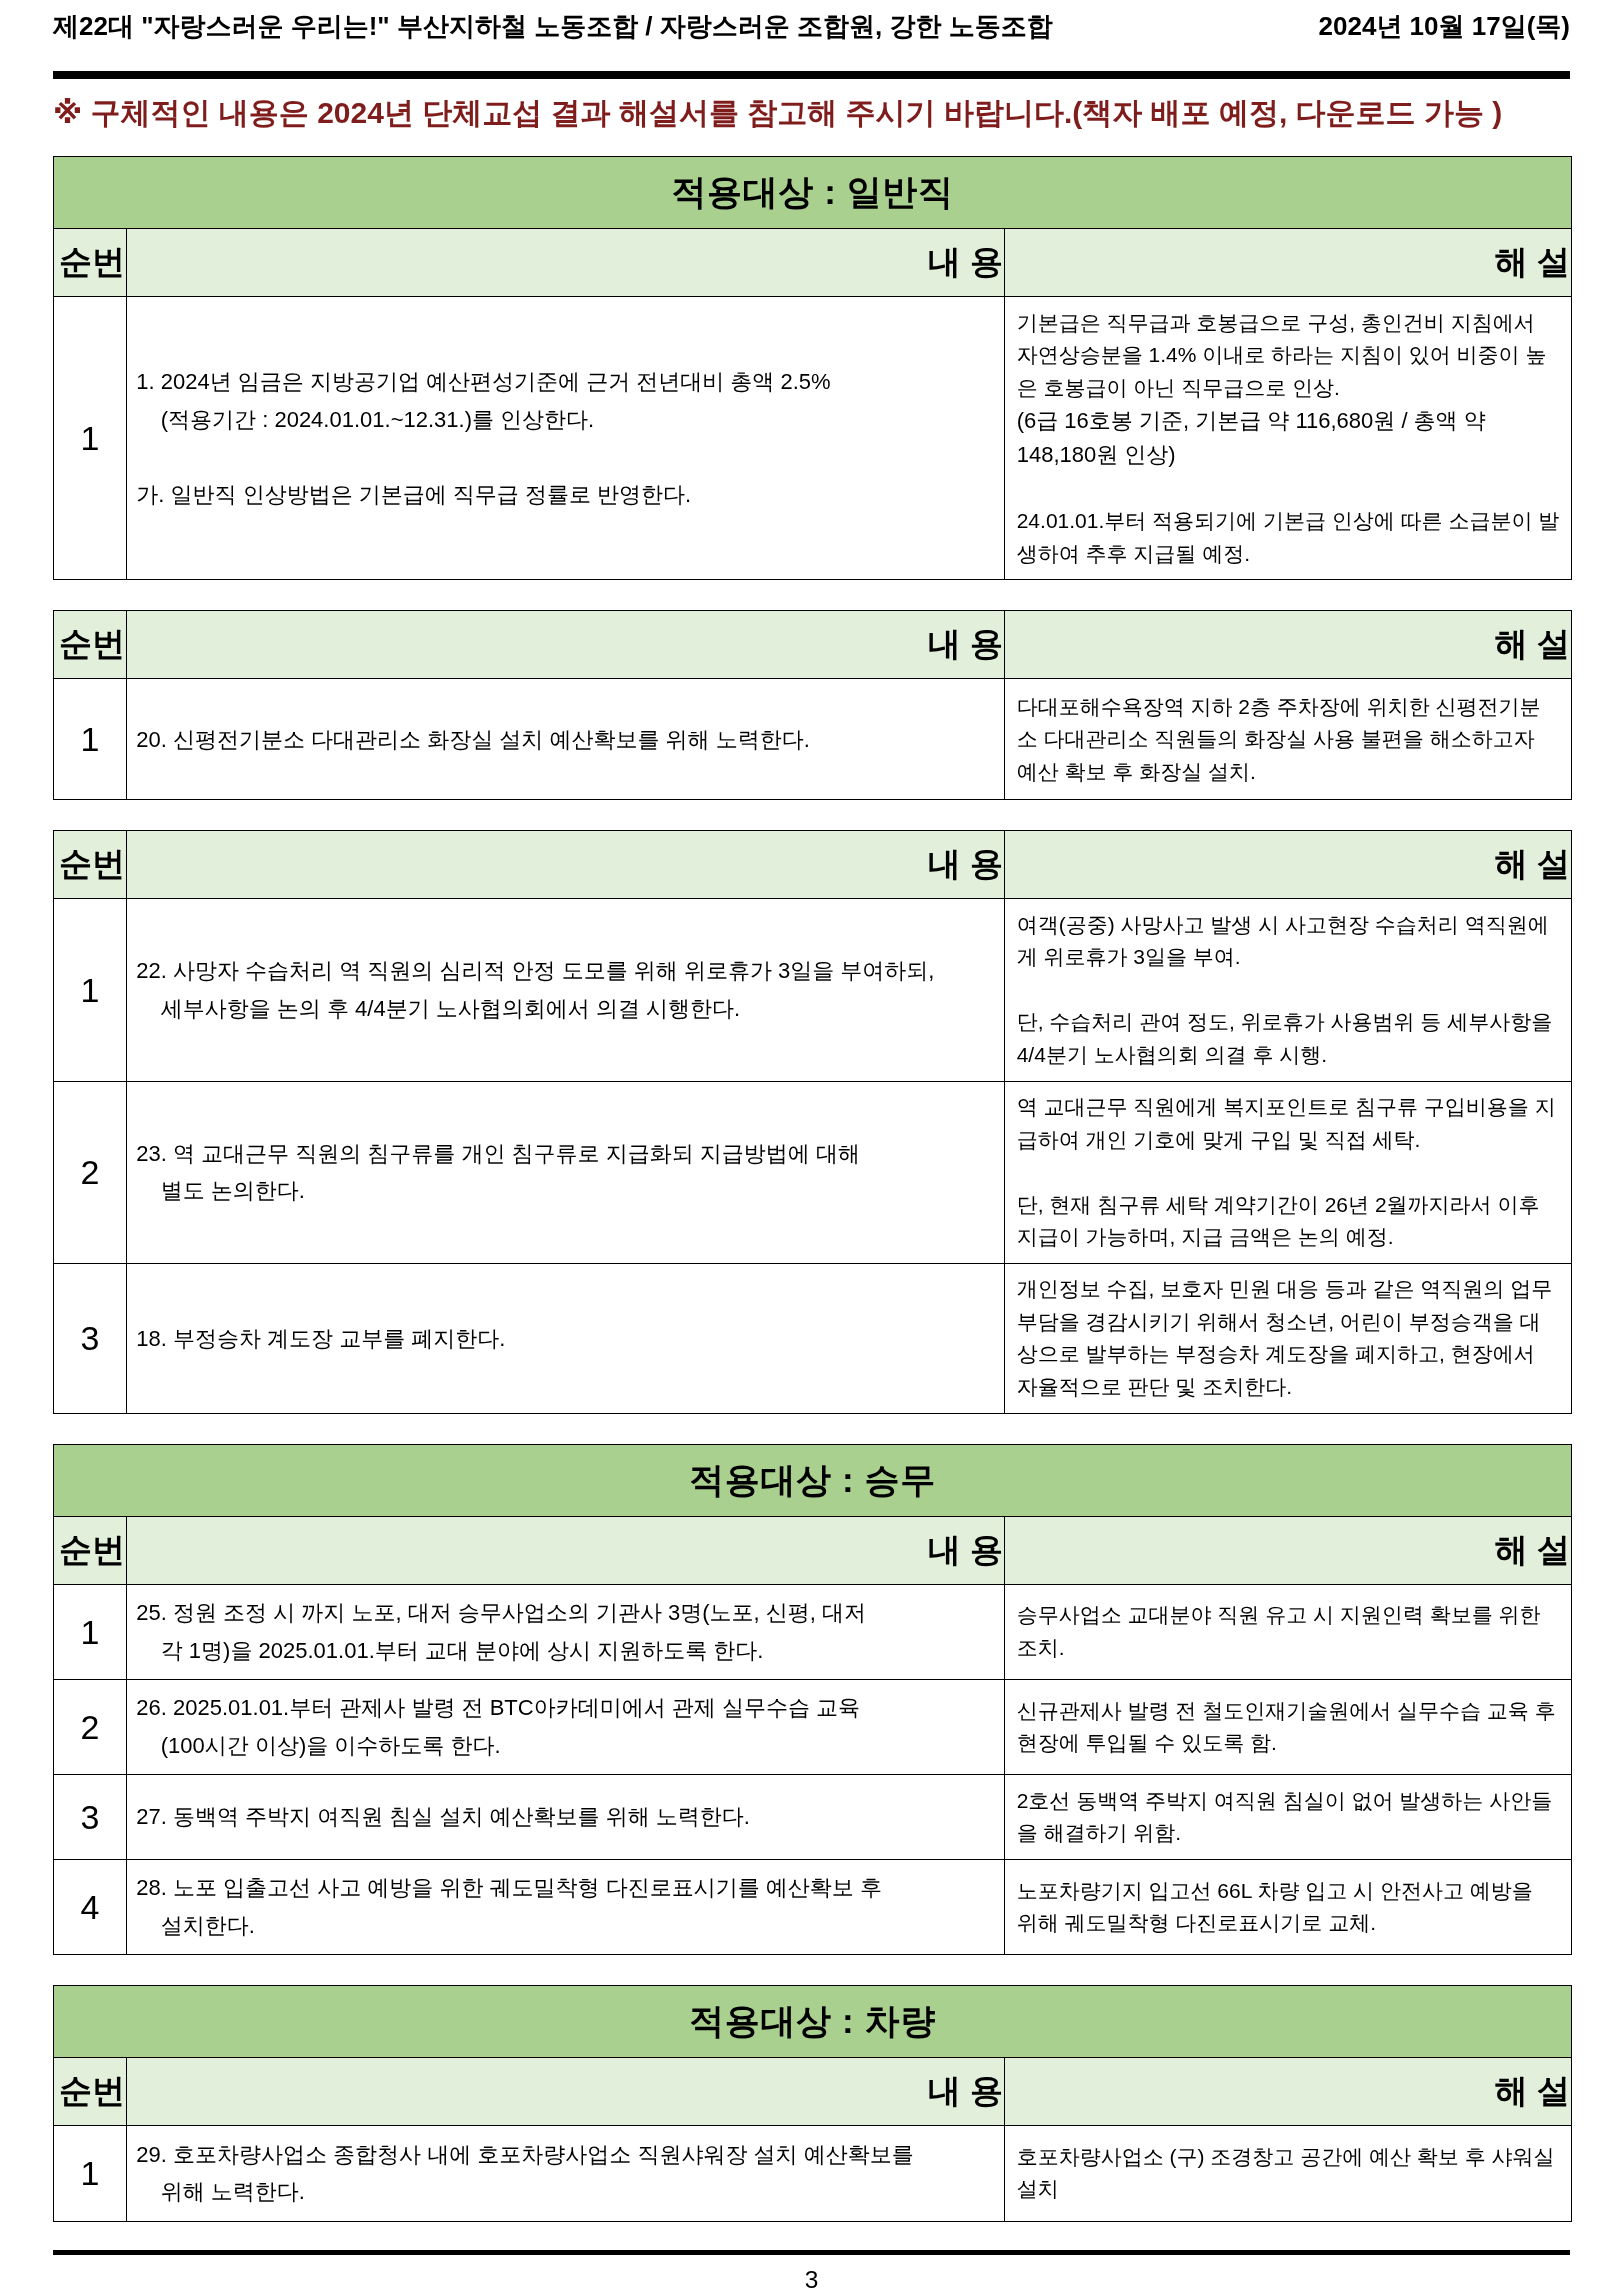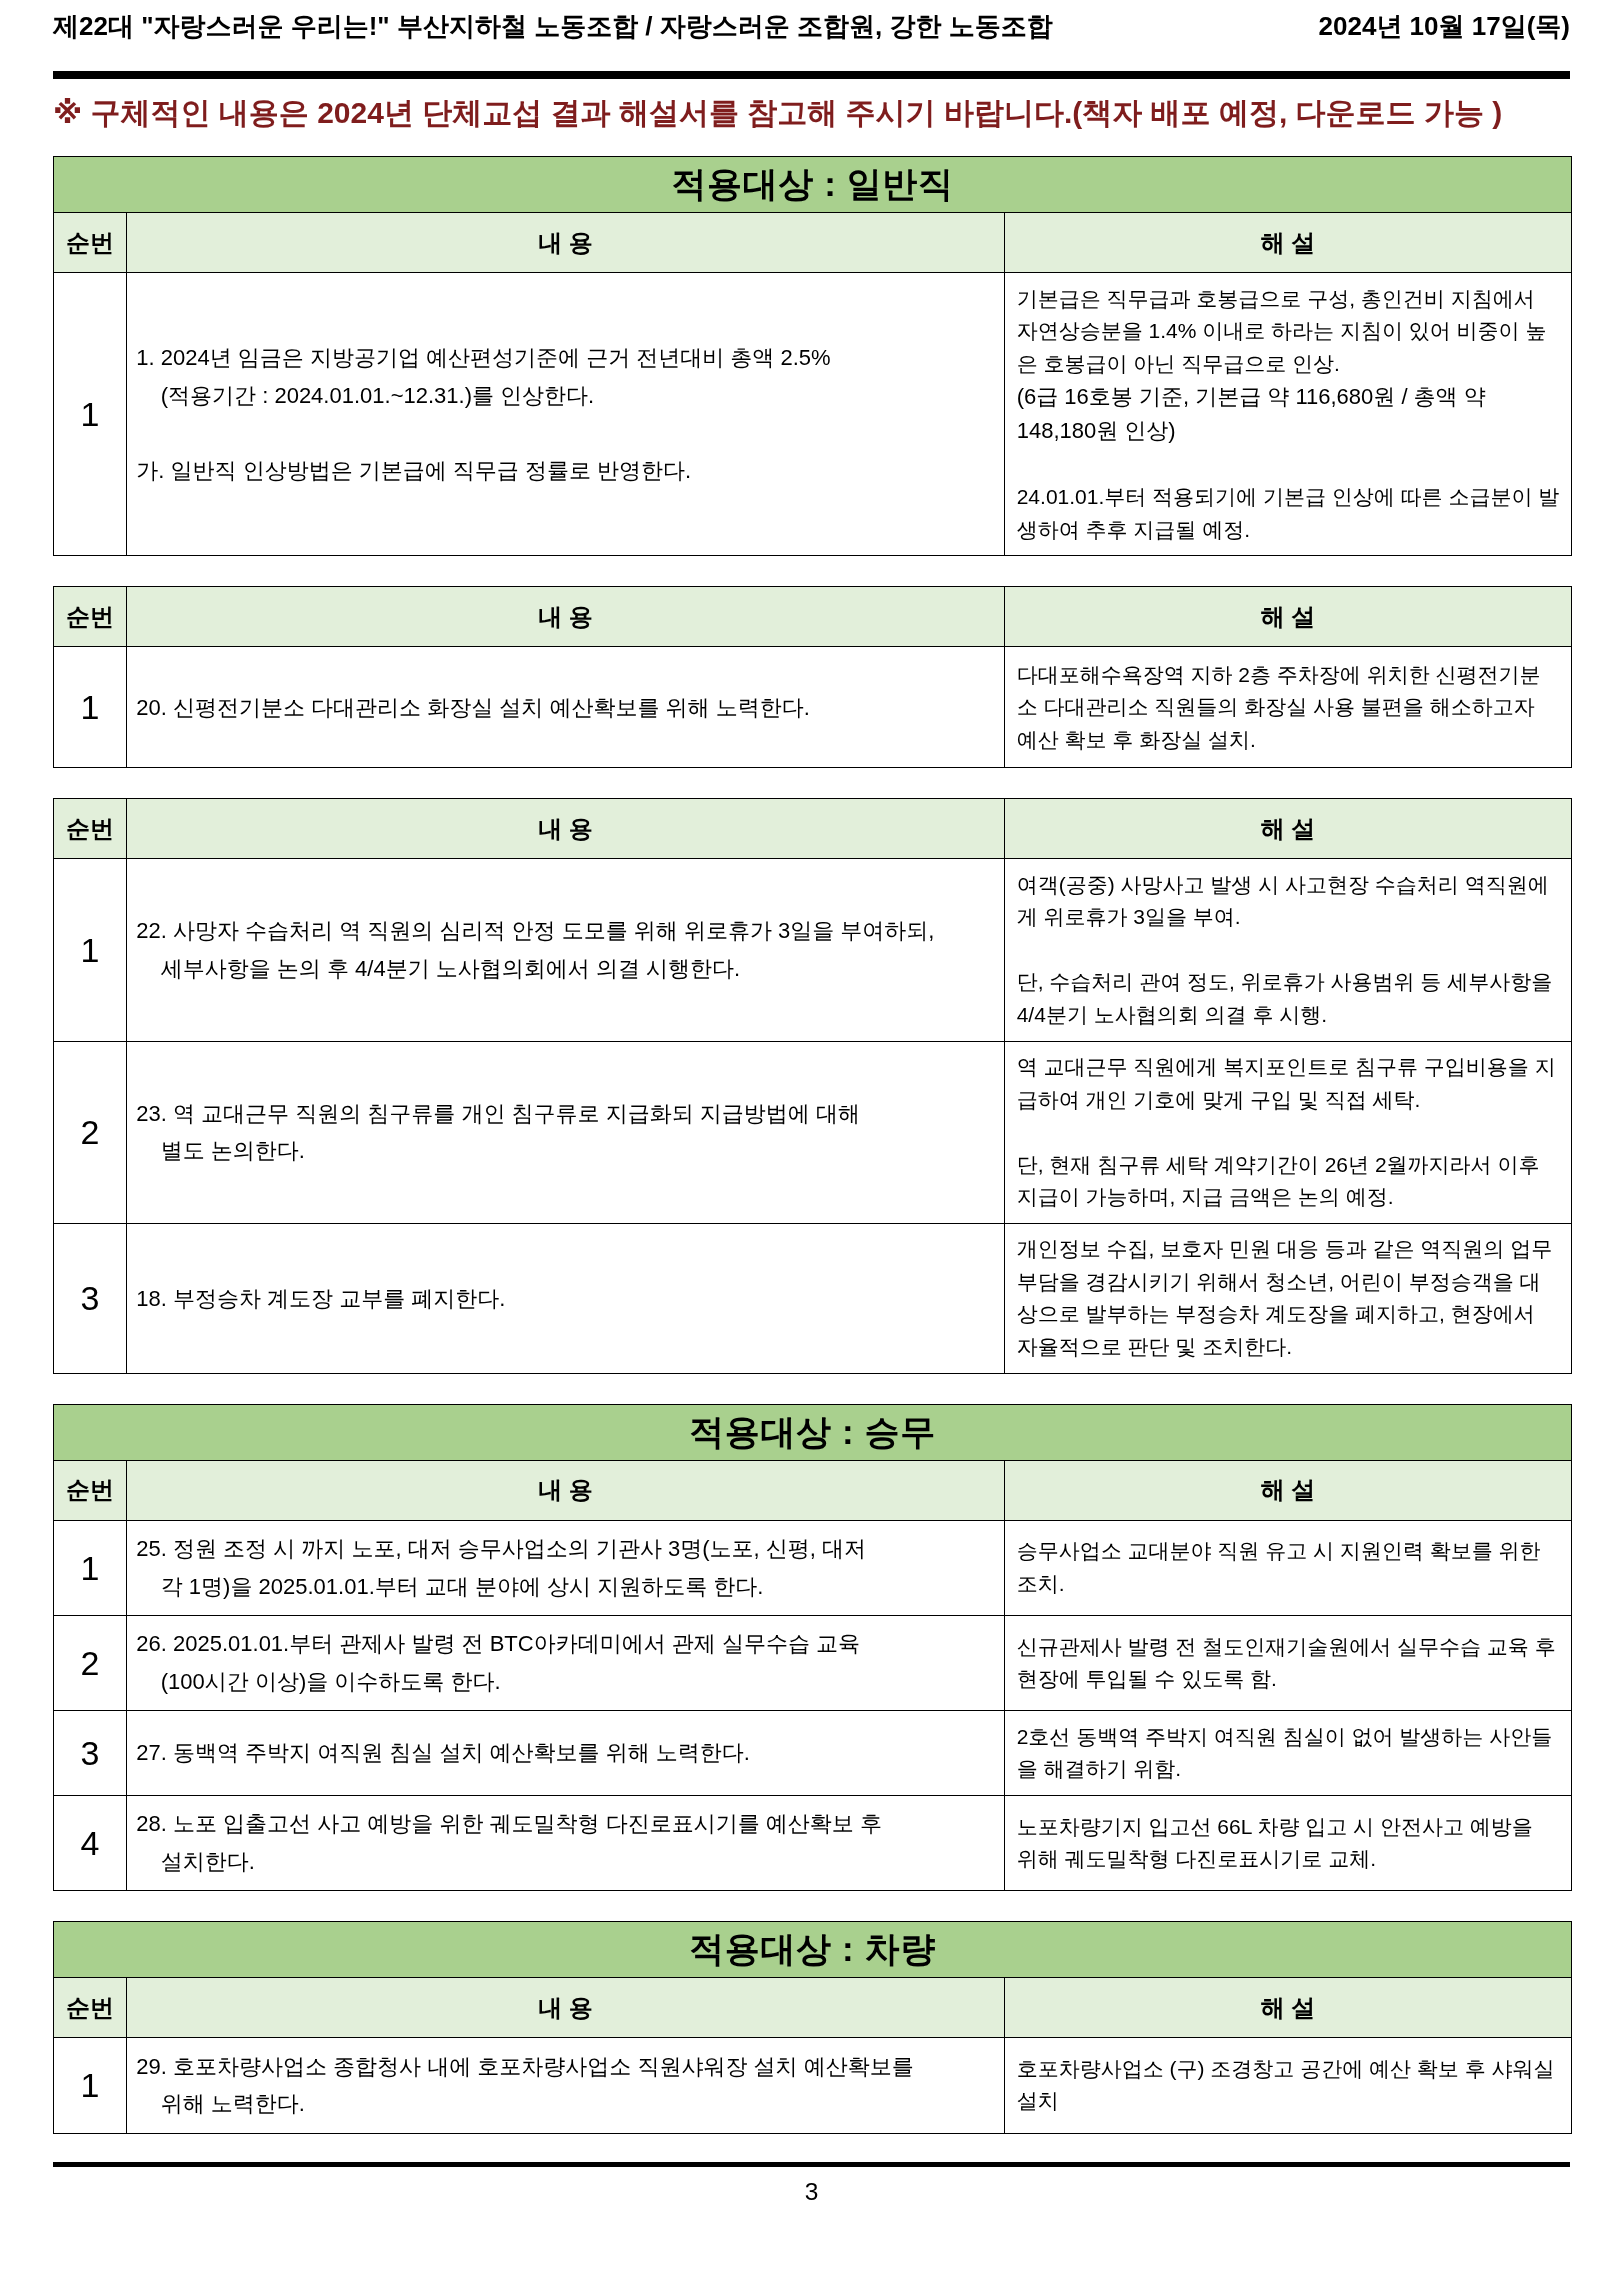--- a/index.html
+++ b/index.html
@@ -16,22 +16,22 @@
   .notice{margin-top:14px;font-size:30px;font-weight:bold;color:#7f1d1d;line-height:1.3;}
   
   .doc-table{border-collapse:collapse;width:1518px;table-layout:fixed;margin-top:30px;
     border:1.8px solid #000;}
   .doc-table.first{margin-top:24.5px;}
   .doc-table td,.doc-table th{border:1.2px solid #000;vertical-align:middle;box-sizing:border-box;}
   col.c-no{width:73px;}
   col.c-content{width:878px;}
   col.c-comment{width:567px;}
   .t-title{background:#a9d08e;font-size:35px;font-weight:bold;text-align:center;
-    height:56px;letter-spacing:0.6px;}
-  .doc-table th{background:#e2efda;font-size:24px;font-weight:bold;text-align:center;height:60px;}
+    height:72px;letter-spacing:0.6px;}
+  .doc-table th{background:#e2efda;font-size:33px;font-weight:bold;text-align:right;height:68px;}
   td.no{text-align:center;font-size:34px;font-weight:400;}
   td.content{font-size:22px;line-height:1.72;padding:9.3px 7px 9.3px 9.3px;white-space:pre-wrap;}
   td.comment{font-size:21px;line-height:1.55;padding:9.3px 11.7px;white-space:pre-wrap;}
   td.comment .seg.small{font-size:22px;}
   .t0 tr.data > td{height:251px;}
   .t1 tr.data > td{height:121px;}
   .t2 tr.data > td{height:146px;}
   .t3 tr.data > td{height:70px;}
   .t4 tr.data > td{height:85px;}
   

